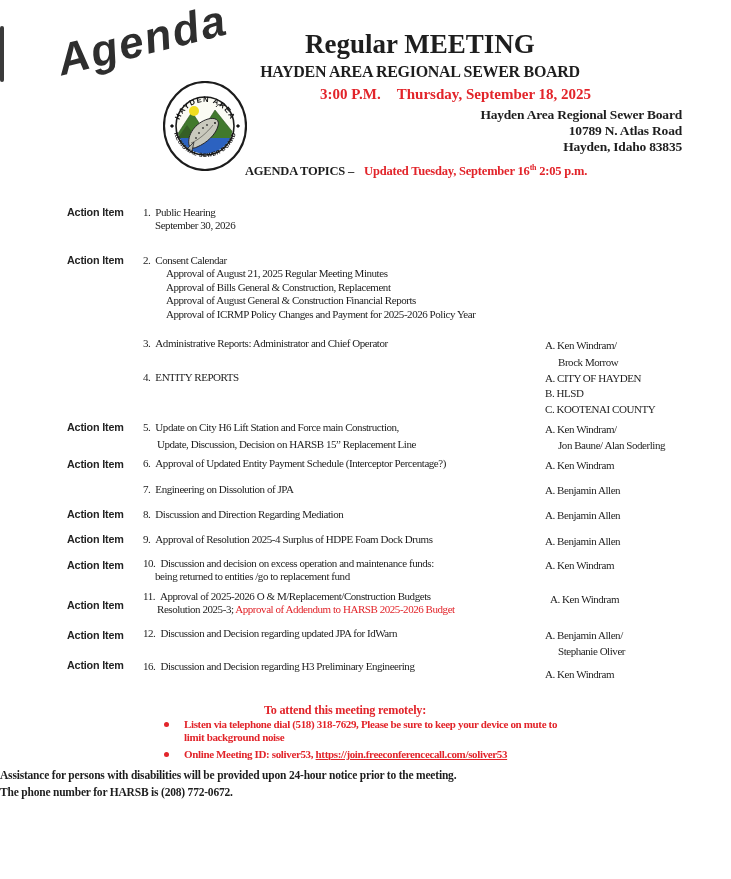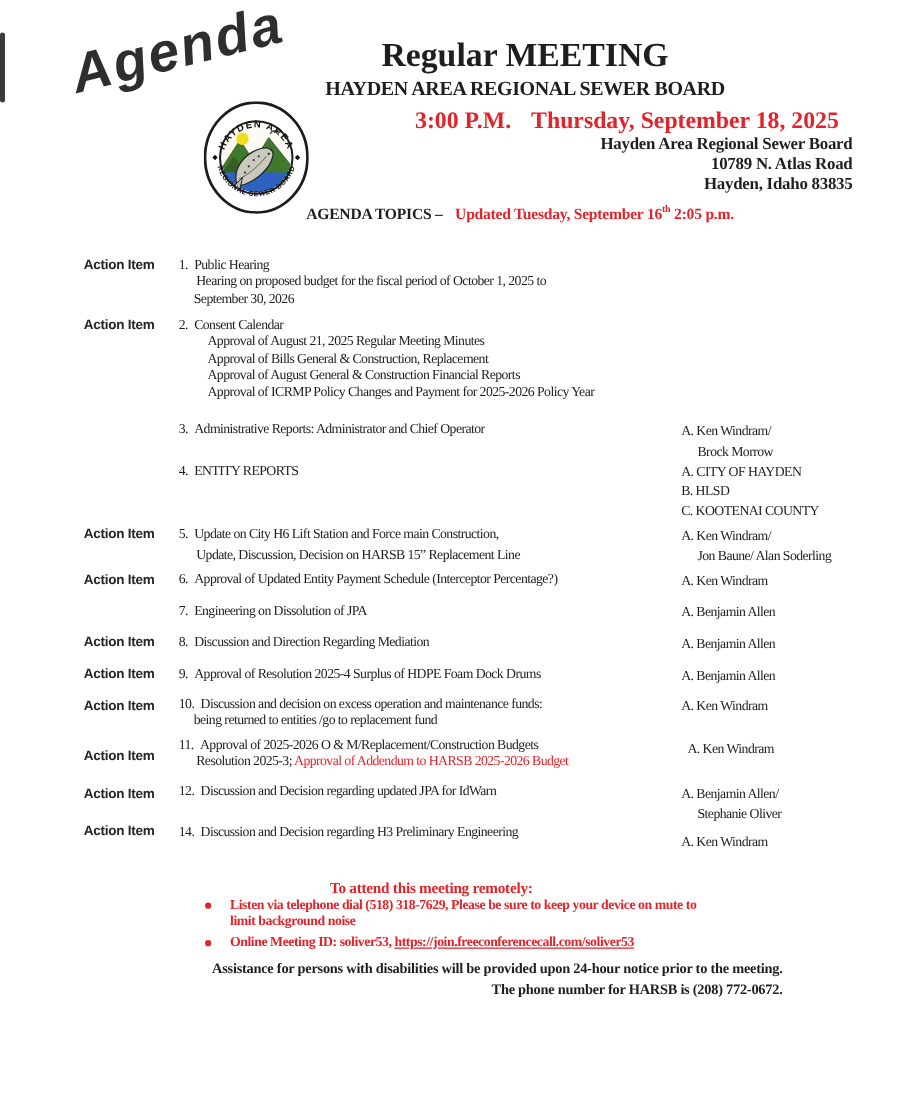--- a/index.html
+++ b/index.html
@@ -14,21 +14,21 @@
   
   .stamp{
     position:absolute;left:58px;top:36px;
     font-family:"Liberation Sans", sans-serif;font-weight:bold;font-style:italic;
     font-size:44px;letter-spacing:2px;color:#2e2e2e;
     transform:rotate(-14deg);transform-origin:left center;white-space:nowrap;
   }
   .titleblock{position:absolute;left:240px;top:28px;width:360px;text-align:center;}
   .title{font-size:27px;font-weight:bold;line-height:32px;}
   .org{font-size:16px;font-weight:bold;margin-top:3px;letter-spacing:-0.3px;}
-  .redline{position:absolute;left:332px;top:86px;font-size:19px;font-weight:bold;color:var(--red);white-space:nowrap;}
+  .redline{position:absolute;left:320px;top:86px;font-size:15px;font-weight:bold;color:var(--red);white-space:nowrap;}
   .redline .date{margin-left:16px;}
   .addr{position:absolute;right:49px;top:107px;text-align:right;font-size:13.5px;font-weight:bold;line-height:15.8px;letter-spacing:-0.2px;}
   .topics{position:absolute;left:245px;top:163px;font-size:12.5px;font-weight:bold;letter-spacing:-0.2px;white-space:nowrap;}
   .topics .upd{color:var(--red);margin-left:10px;}
   sup{font-size:8px;vertical-align:super;}
 
   .logo{position:absolute;left:163px;top:81px;}
 
   
   .row{position:absolute;left:0;width:731px;font-size:11px;letter-spacing:-0.45px;}
@@ -43,21 +43,21 @@
   .ind1b{margin-left:12px;}
   .ind2{margin-left:23px;}
   .who{position:absolute;left:545px;top:0;line-height:15.6px;white-space:nowrap;}
   .wsub{margin-left:13px;}
   .red{color:var(--red);}
 
   
   .f-title{position:absolute;left:0;top:703px;width:690px;text-align:center;color:var(--red);font-weight:bold;font-size:12.2px;letter-spacing:-0.2px;}
   .bullet{position:absolute;left:184px;color:var(--red);font-weight:bold;font-size:11px;letter-spacing:-0.35px;line-height:12.8px;white-space:nowrap;}
   .bdot{position:absolute;left:164px;width:5px;height:5px;border-radius:50%;background:var(--red);}
-  .f-note{position:absolute;left:0;width:626px;text-align:right;font-weight:bold;font-size:11.5px;letter-spacing:-0.2px;}
+  .f-note{position:absolute;left:0;width:626px;text-align:left;font-weight:bold;font-size:11.5px;letter-spacing:-0.2px;}
   .mlink{color:var(--red);text-decoration:underline;cursor:pointer;}
 </style>
 </head>
 <body>
 
 <div class="page">
 
   <div class="artifact"></div>
 
   <div class="stamp">Agenda</div>
@@ -113,21 +113,20 @@
   </div>
 
   <div class="topics">
     <span>AGENDA TOPICS –</span><span class="upd"><span>Updated Tuesday, September 16</span><sup>th</sup><span> 2:05 p.m.</span></span>
   </div>
 
   <div class="row" style="top:206px">
     <span class="alabel">Action Item</span>
     <div class="body">
       <div><span class="num">1.</span><span>Public Hearing</span></div>
-      <div class="ind1">Hearing on proposed budget for the fiscal period of October 1, 2025 to</div>
       <div class="ind1b">September 30, 2026</div>
     </div>
   </div>
 
   <div class="row" style="top:254px">
     <span class="alabel">Action Item</span>
     <div class="body">
       <div><span class="num">2.</span><span>Consent Calendar</span></div>
       <div class="ind2">Approval of August 21, 2025 Regular Meeting Minutes</div>
       <div class="ind2">Approval of Bills General &amp; Construction, Replacement</div>
@@ -237,21 +236,21 @@
     </div>
     <div class="who" style="line-height:16px">
       <div>A. Benjamin Allen/</div>
       <div class="wsub">Stephanie Oliver</div>
     </div>
   </div>
 
   <div class="row" style="top:660px">
     <span class="alabel" style="top:-1px">Action Item</span>
     <div class="body">
-      <div><span class="num">14.</span><span>Discussion and Decision regarding H3 Preliminary Engineering</span></div>
+      <div><span class="num">16.</span><span>Discussion and Decision regarding H3 Preliminary Engineering</span></div>
     </div>
     <div class="who" style="top:7px">
       <div>A. Ken Windram</div>
     </div>
   </div>
 
   <div class="f-title">To attend this meeting remotely:</div>
 
   <span class="bdot" style="top:722px"></span>
   <div class="bullet" style="top:718px">

